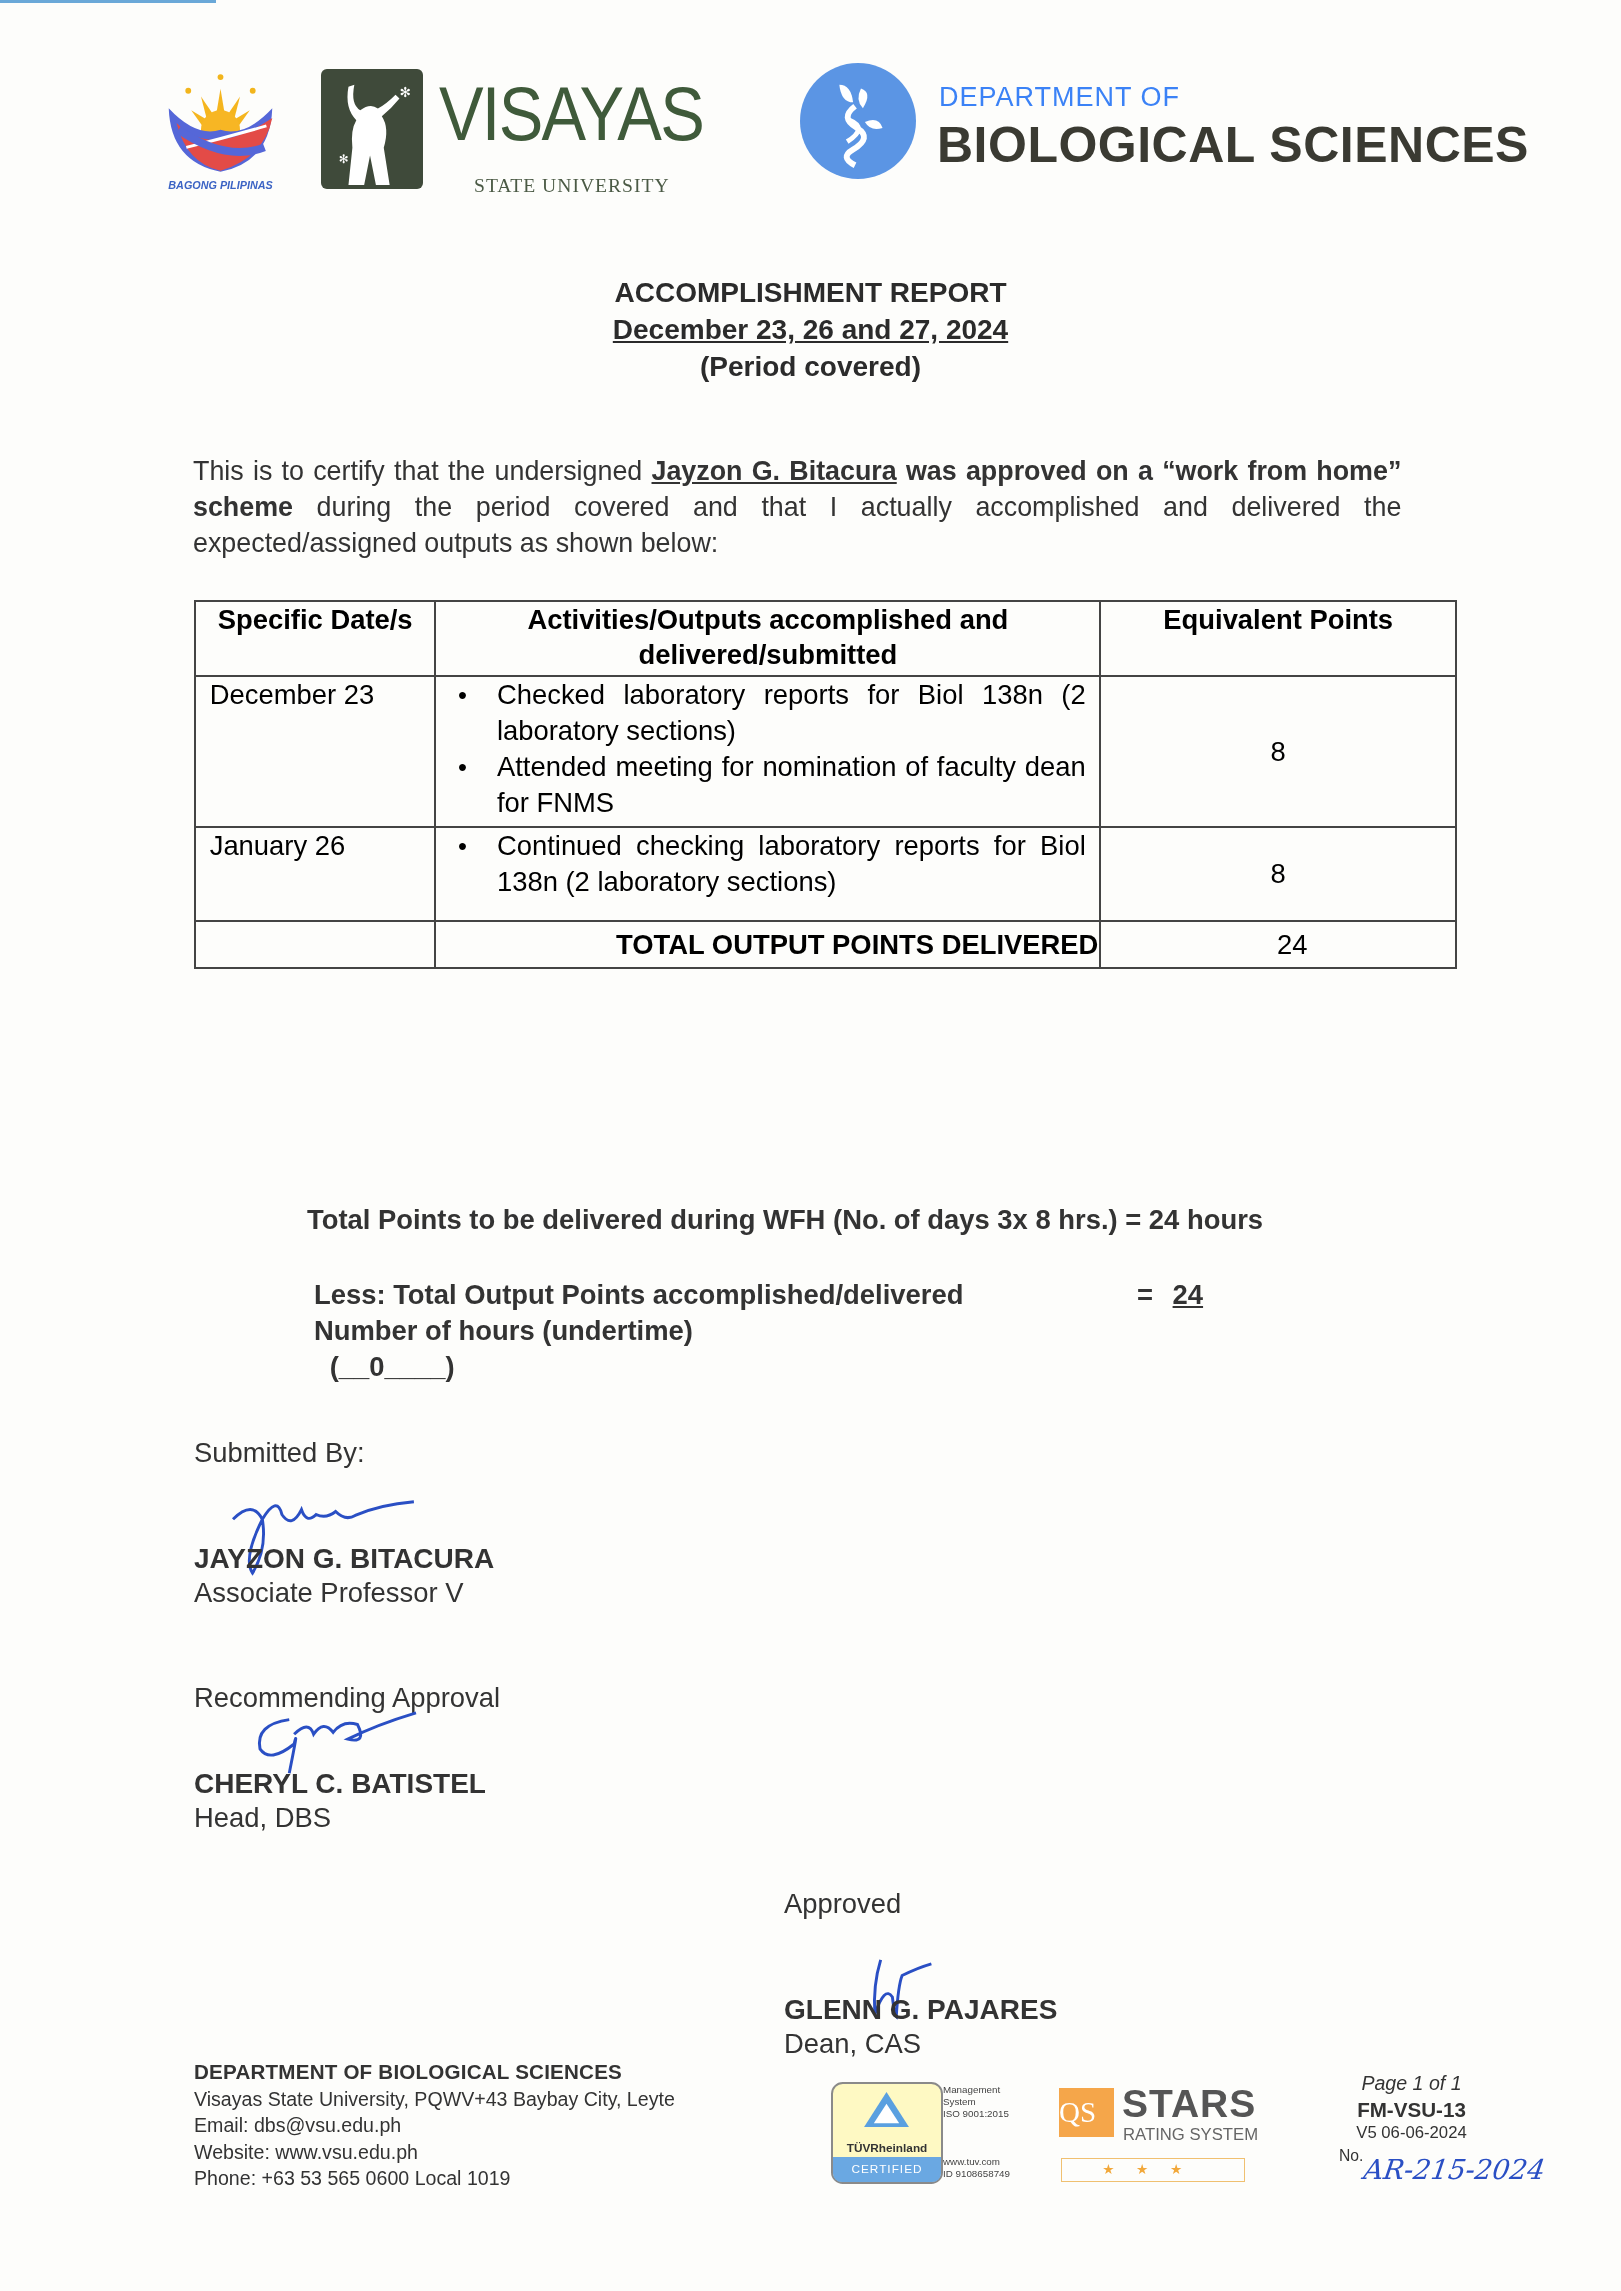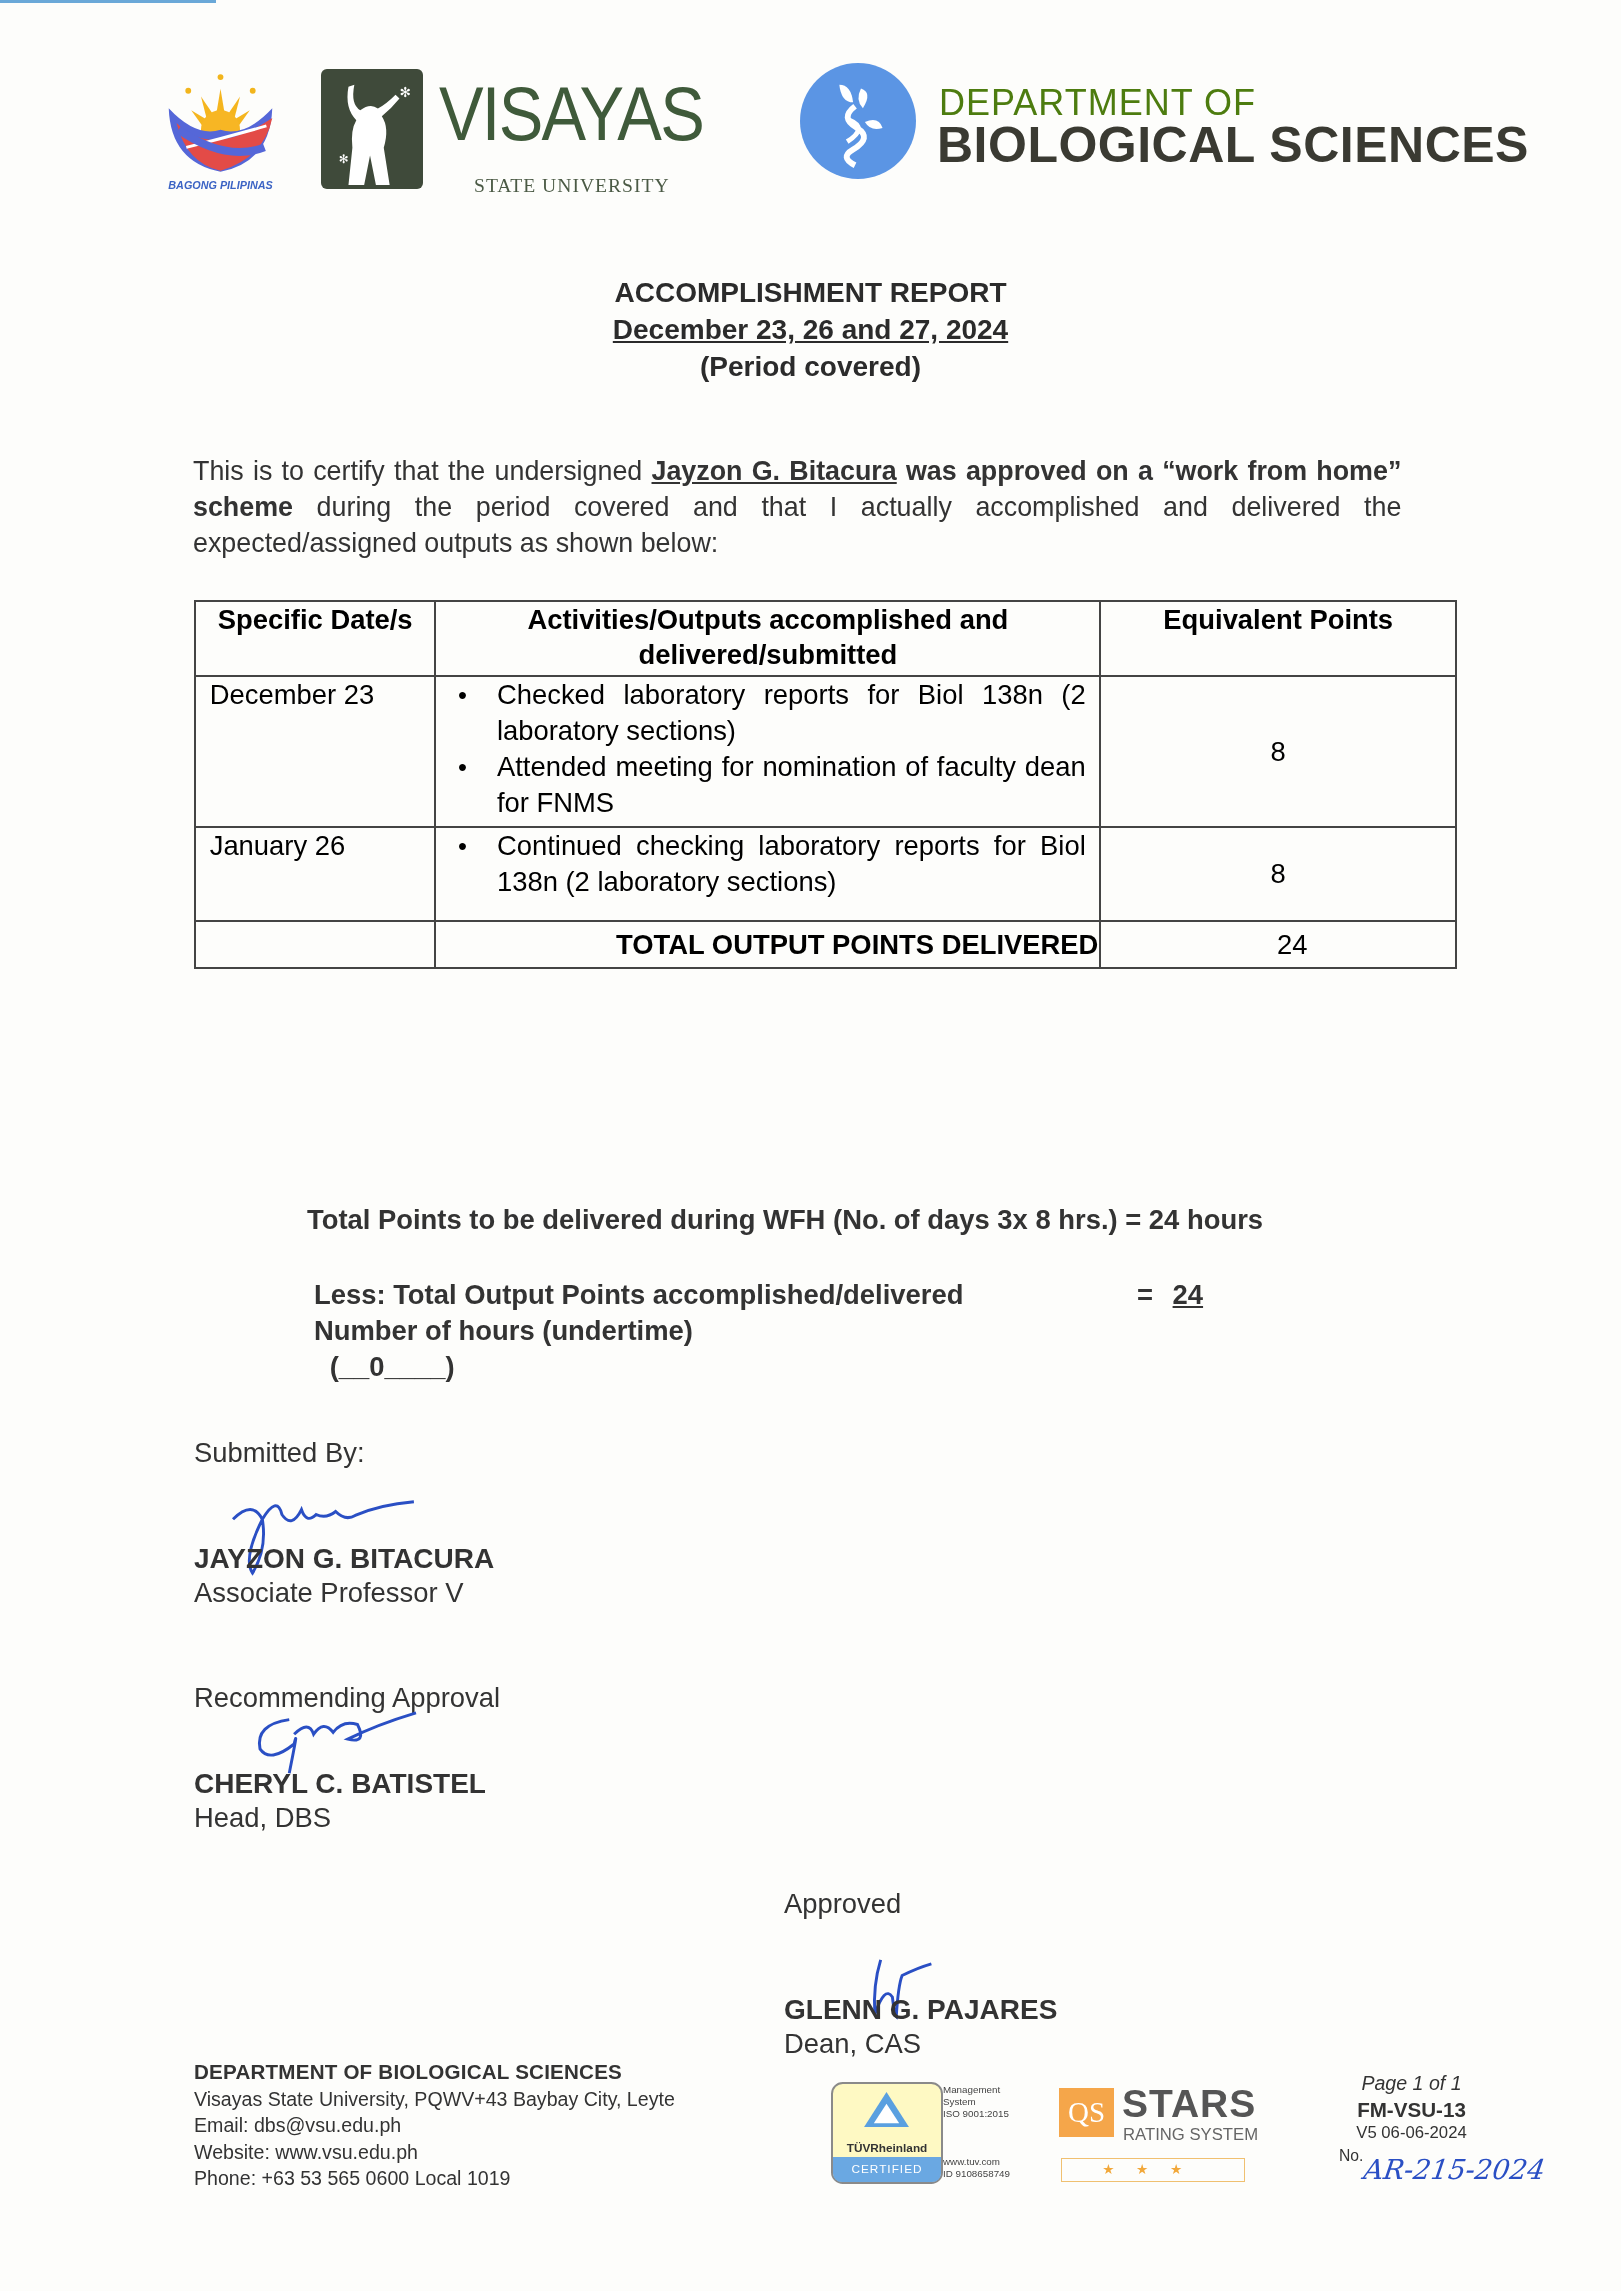--- a/index.html
+++ b/index.html
@@ -7,21 +7,21 @@
   .abs { position:absolute; }
   .top-rule { position:absolute; left:0; top:0; width:216px; height:2.9px; background:#6aa8d8; }
 
   
   .bp-logo { left:157px; top:69px; width:127px; height:127px; }
   .bp-text { position:absolute; left:0; top:110px; width:127px; text-align:center; font-size:10.8px; font-weight:bold; font-style:italic; color:#3b63c4; }
   .vsu-box { left:321px; top:69px; width:102px; height:120px; background:#3f4a3a; border-radius:5.9px; }
   .vsu-word { left:439px; top:76px; font-size:76px; color:#3f5a3a; letter-spacing:-2px; font-family:"Liberation Sans", sans-serif; line-height:1; transform:scaleX(0.88); transform-origin:left; }
   .vsu-sub { left:474px; top:147px; font-size:19.6px; color:#4b5a45; letter-spacing:1px; font-family:"Liberation Serif", serif;margin-top:28px; }
   .dbs-circle { left:800px; top:63px; width:116px; height:116px; border-radius:50%; background:#5b95e4; }
-  .dbs-of { left:939px; top:82px; font-size:36px; color:#4d7c0f; letter-spacing:1px; }
+  .dbs-of { left:939px; top:82px; font-size:27px; color:#3b82f6; letter-spacing:1px; }
   .dbs-bio { left:937px; top:116px; font-size:50px; color:#3a3a32; font-weight:bold; letter-spacing:0.5px; }
 
   
   .title-block { left:0; width:1621px; top:274px; text-align:center; font-size:28px; font-weight:bold; line-height:37px; color:#2b2b2b; }
   .title-block .u { text-decoration:underline; }
 
   .cert { left:193px; top:453px; width:1233px; font-size:27.4px; line-height:36px; text-align:justify; color:#333; font-family:"Liberation Sans", sans-serif; transform:scaleX(0.98); transform-origin:left; }
   .cert b { font-weight:bold; }
   .cert .u { text-decoration:underline; }
 
@@ -50,21 +50,21 @@
   .sig-pos { font-size:27.4px; color:#333; }
   .sigpath { position:absolute; }
 
   .footer-dept { left:194px; top:2060px; font-size:20.6px; font-weight:bold; color:#333; letter-spacing:0.2px; }
   .footer-line { left:194px; font-size:19.6px; color:#333; }
 
   .tuv { left:831px; top:2082px; width:108px; height:98px; border:2.9px solid #8a8a8a; border-radius:11.8px; background:#fef9c3; }
   .tuv-band { position:absolute; left:0; right:0; bottom:0; height:25.5px; background:#6aa8e2; border-radius:0 0 8.8px 8.8px; color:#fff; font-size:11.8px; text-align:center; line-height:25.5px; letter-spacing:1px; }
   .tuv-name { position:absolute; left:0; right:0; bottom:27.4px; font-size:11.8px; font-weight:bold; text-align:center; color:#333; }
   .tuv-info { left:943px; top:2084px; font-size:9.8px; color:#444; line-height:11.8px; }
-  .qs-box { left:1059px; top:2088px; width:55px; height:49px; background:#f5a64a; color:#fff; font-family:"Liberation Serif", serif; font-size:29px; text-align:center; line-height:49px; }
+  .qs-box { left:1059px; top:2088px; width:55px; height:49px; background:#f5a64a; color:#fff; font-family:"Liberation Serif", serif; font-size:29px; text-align:left; line-height:49px; }
   .qs-stars { left:1122px; top:2082px; font-size:39px; font-weight:bold; color:#555; letter-spacing:1px; }
   .qs-rating { left:1123px; top:2125px; font-size:16.7px; color:#666; }
   .qs-strip { left:1061px; top:2158px; width:182px; height:21.6px; border:1px solid #f0c070; color:#f2a83a; font-size:13.7px; text-align:center; line-height:21.6px; letter-spacing:21.6px; }
 
   .meta { left:1333px; width:157px; text-align:center; color:#333; }
 </style>
 </head>
 <body>
 
 <div class="top-rule"></div>

